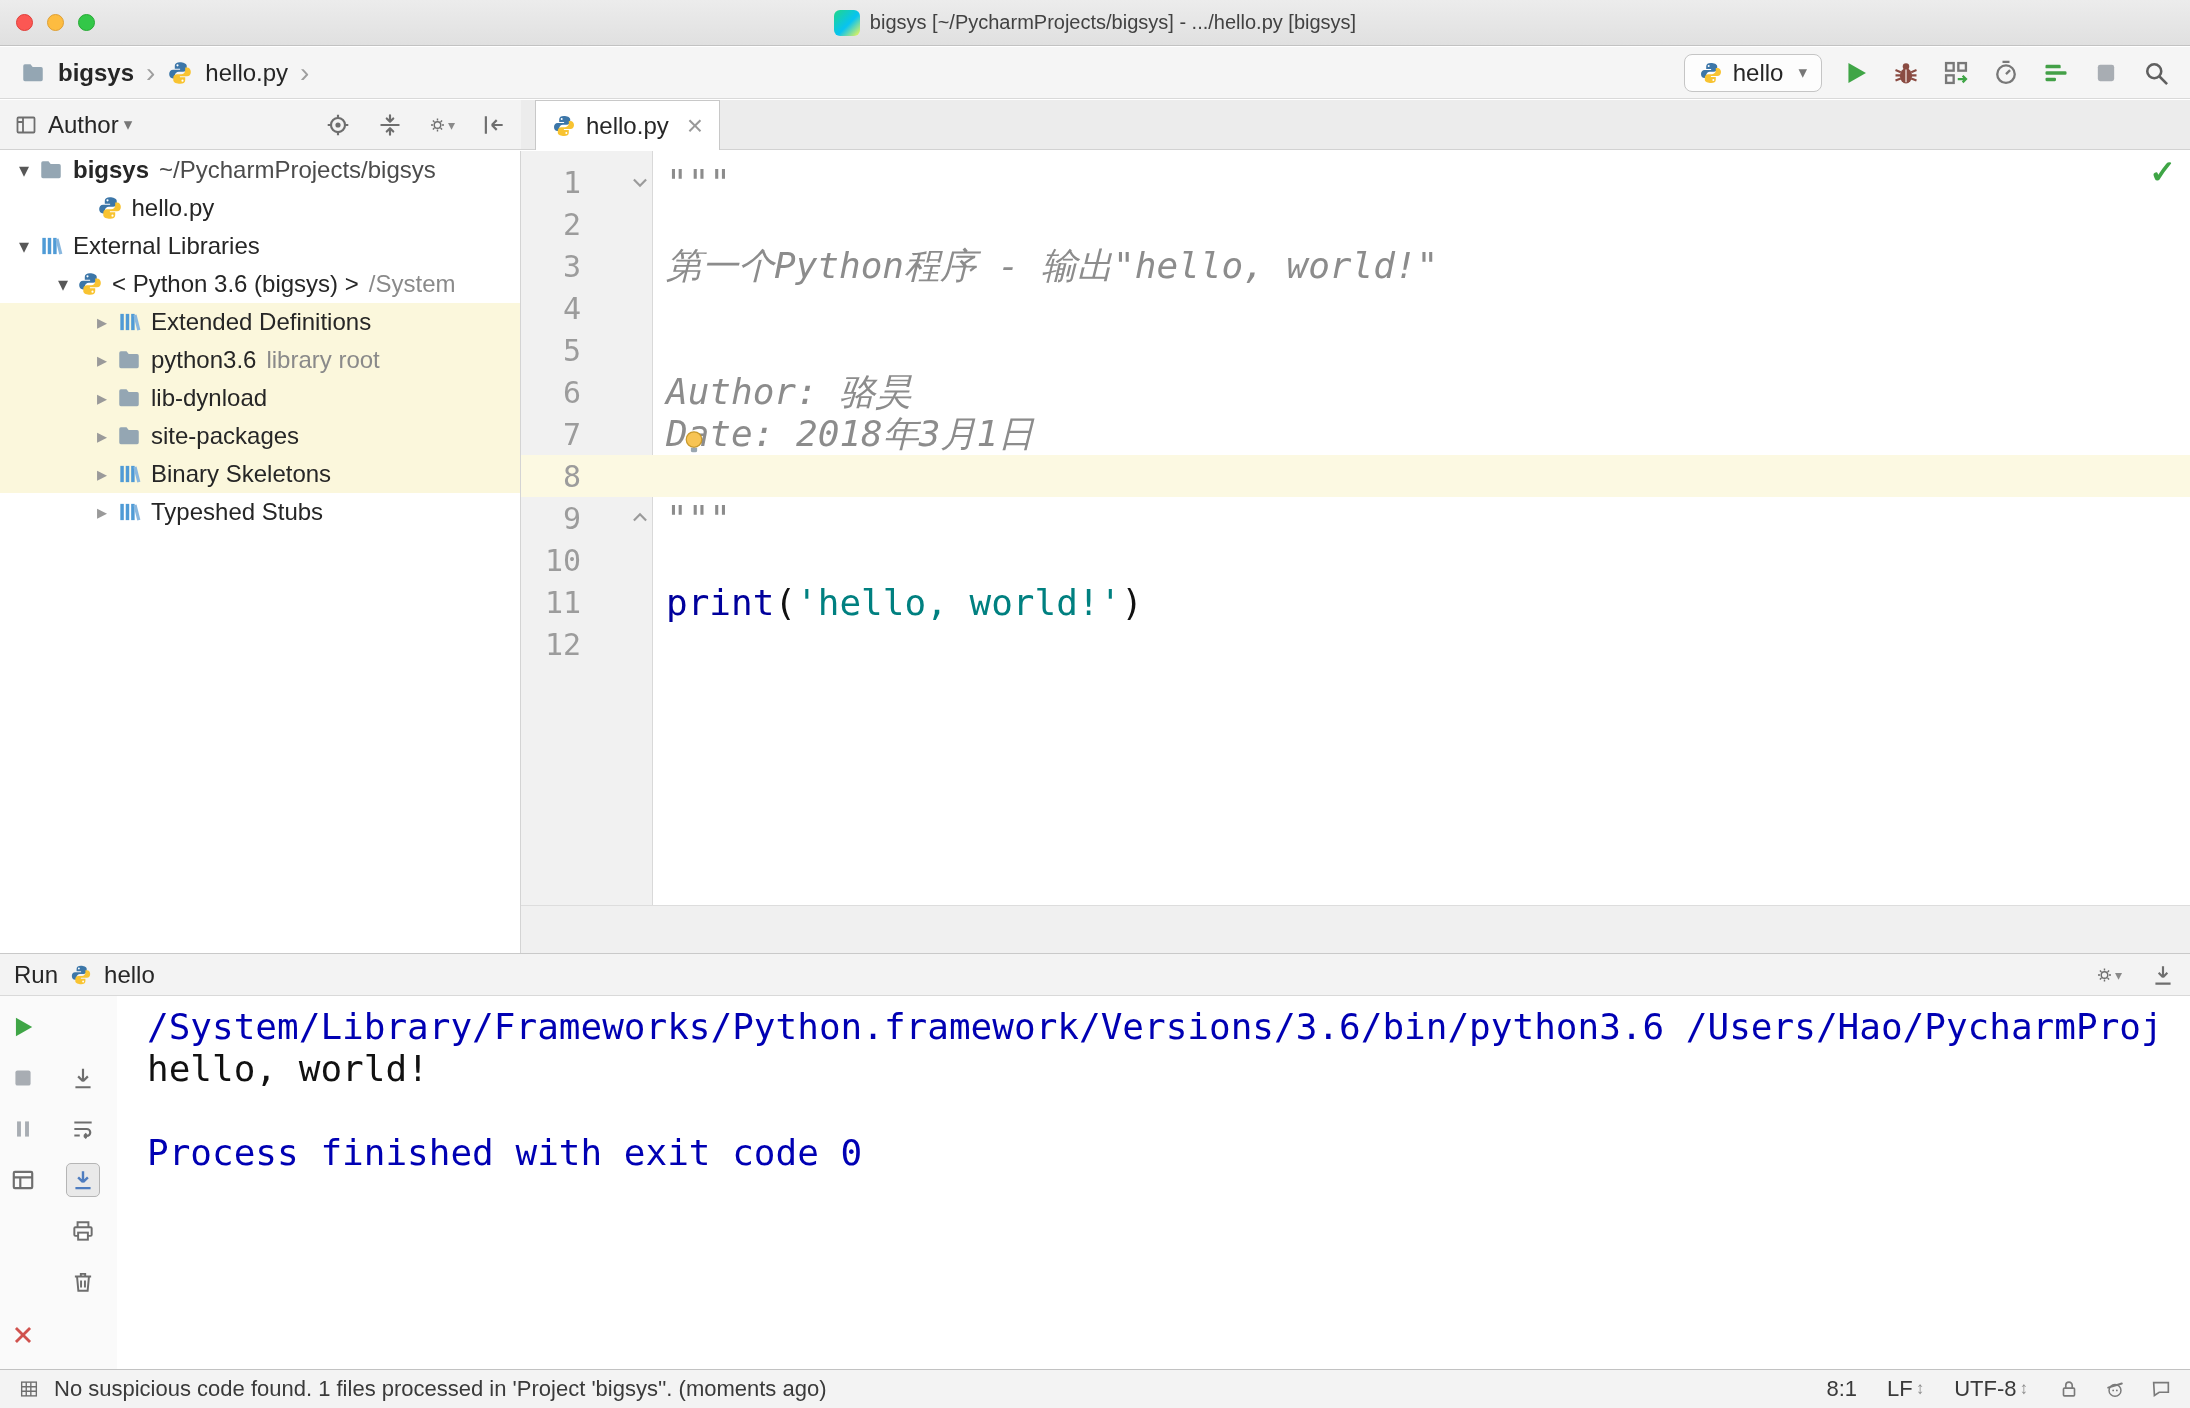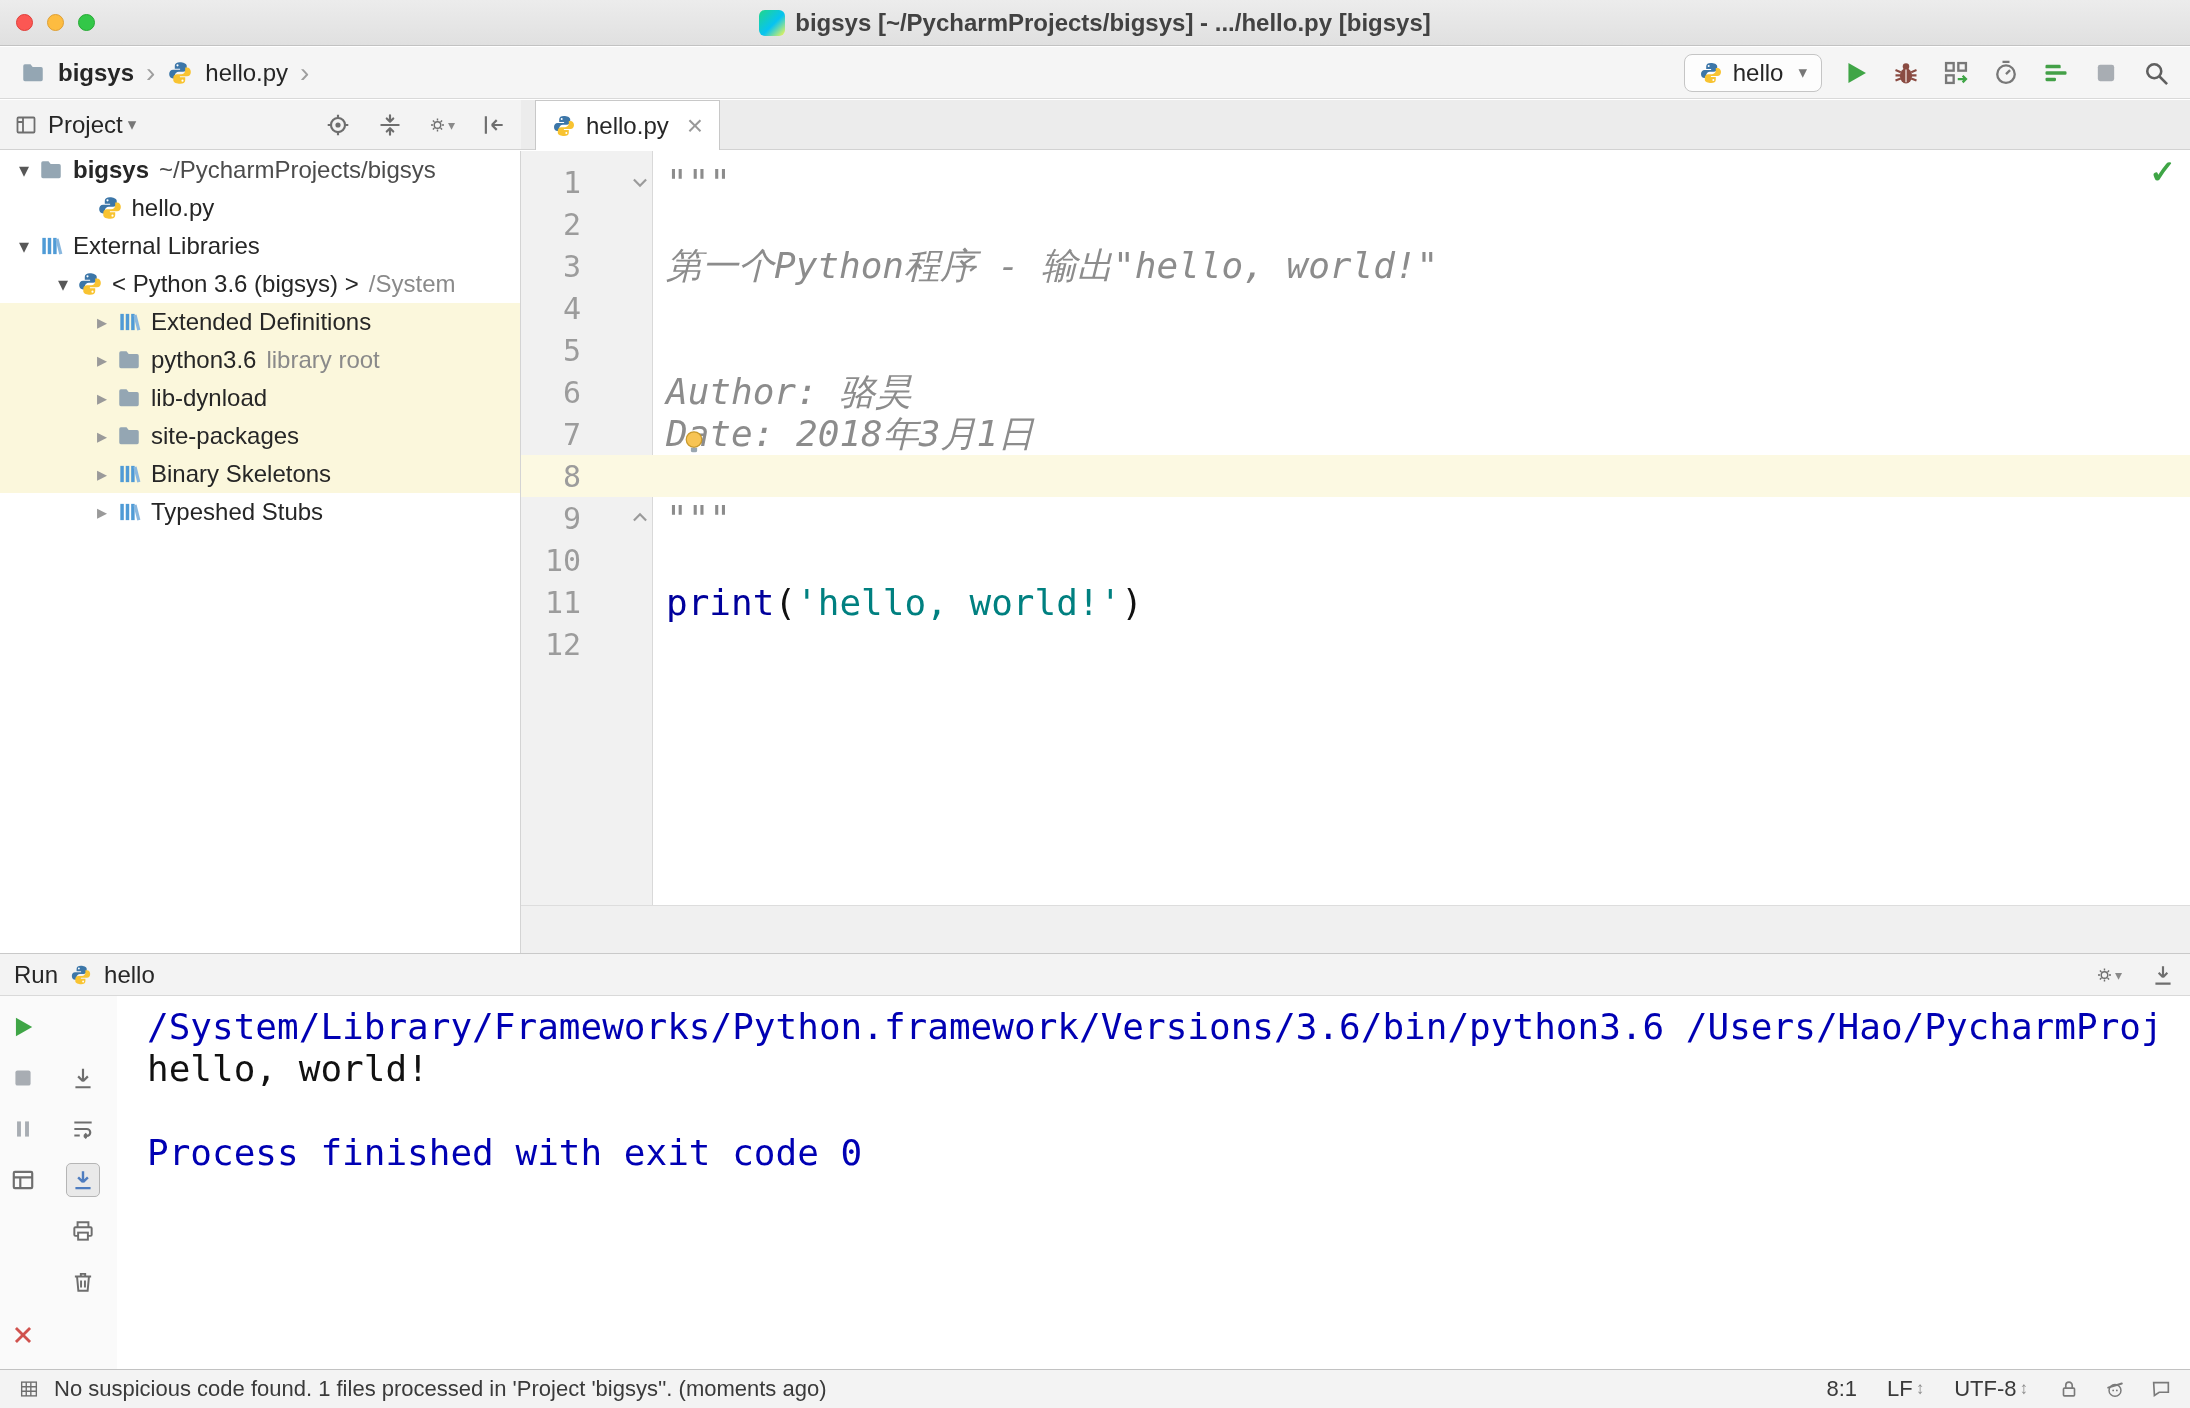--- a/index.html
+++ b/index.html
@@ -7,21 +7,21 @@
 #app{position:relative;width:2190px;height:1408px;background:#fff;overflow:hidden;font-family:"Liberation Sans",sans-serif;color:#262626}
 
 .titlebar{position:absolute;left:0;top:0;right:0;height:46px;background:linear-gradient(#ececec,#e0e0e0);border-bottom:1px solid #c2c2c2;display:flex;align-items:center}
 .traffic{position:absolute;left:16px;display:flex;gap:14px;align-items:center;height:100%}
 .tl{width:17px;height:17px;border-radius:50%}
 .tl.red{background:#FC5753;border:1px solid #DF3E39}
 .tl.yellow{background:#FDBC40;border:1px solid #DE9F34}
 .tl.green{background:#33C748;border:1px solid #27AA35}
 .title-center{margin:0 auto;display:flex;align-items:center;gap:10px}
 .app-icon{width:26px;height:26px;border-radius:6px;background:linear-gradient(135deg,#21D789 0%,#07C3F2 55%,#FCF84A 100%)}
-.title-text{font-size:24px;font-weight:bold;color:#424242}
+.title-text{font-size:20px;font-weight:normal;color:#424242}
 
 .navbar{position:absolute;left:0;top:47px;right:0;height:52px;background:#f5f5f5;border-bottom:1px solid #d9d9d9;display:flex;align-items:center;padding:0 20px}
 .crumbs{display:flex;align-items:center;gap:12px;font-size:24px}
 .crumb.bold{font-weight:bold}
 .sep{color:#9e9e9e;font-size:28px;line-height:1}
 .nav-right{margin-left:auto;display:flex;align-items:center;gap:20px}
 .run-config{display:flex;align-items:center;gap:10px;height:38px;background:#fdfdfd;border:1px solid #c5c5c5;border-radius:8px;padding:0 14px;font-size:24px}
 .nav-btns{display:flex;align-items:center;gap:22px}
 .nav-btn{width:28px;height:28px;display:inline-flex}
 
@@ -192,21 +192,21 @@
     </div>
   </div>
 
   <div class="panel-header">
     <span class="icon22" data-icon="projectwin">
         <svg viewBox="0 0 24 24" fill="none" stroke="#6e6e6e" stroke-width="1.8">
           <rect x="3.5" y="4.5" width="17" height="15" rx="1"></rect>
           <path d="M9 4.5v15M3.5 9h5.5"></path>
         </svg>
       </span>
-    <span class="ph-title">Project</span>
+    <span class="ph-title">Author</span>
     <span class="dd">▾</span>
     <div class="ph-btns">
         <span class="hdr-btn">
           <svg viewBox="0 0 24 24" fill="none" stroke="#6e6e6e" stroke-width="2">
             <circle cx="12" cy="12" r="6.5"></circle>
             <path d="M12 2.5v4M12 17.5v4M2.5 12h4M17.5 12h4"></path>
             <circle cx="12" cy="12" r="1.4" fill="#6e6e6e"></circle>
           </svg>
         </span>
         <span class="hdr-btn">

